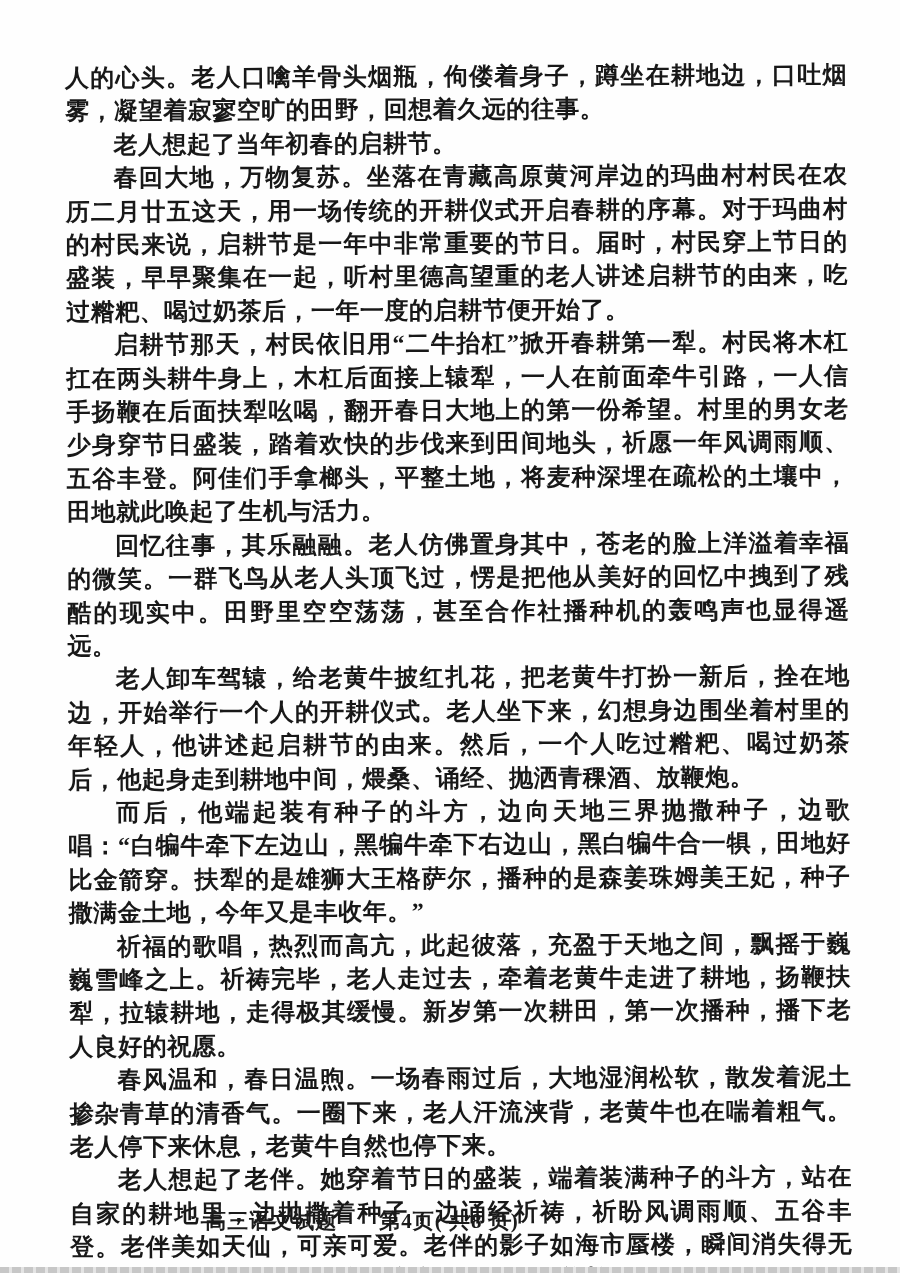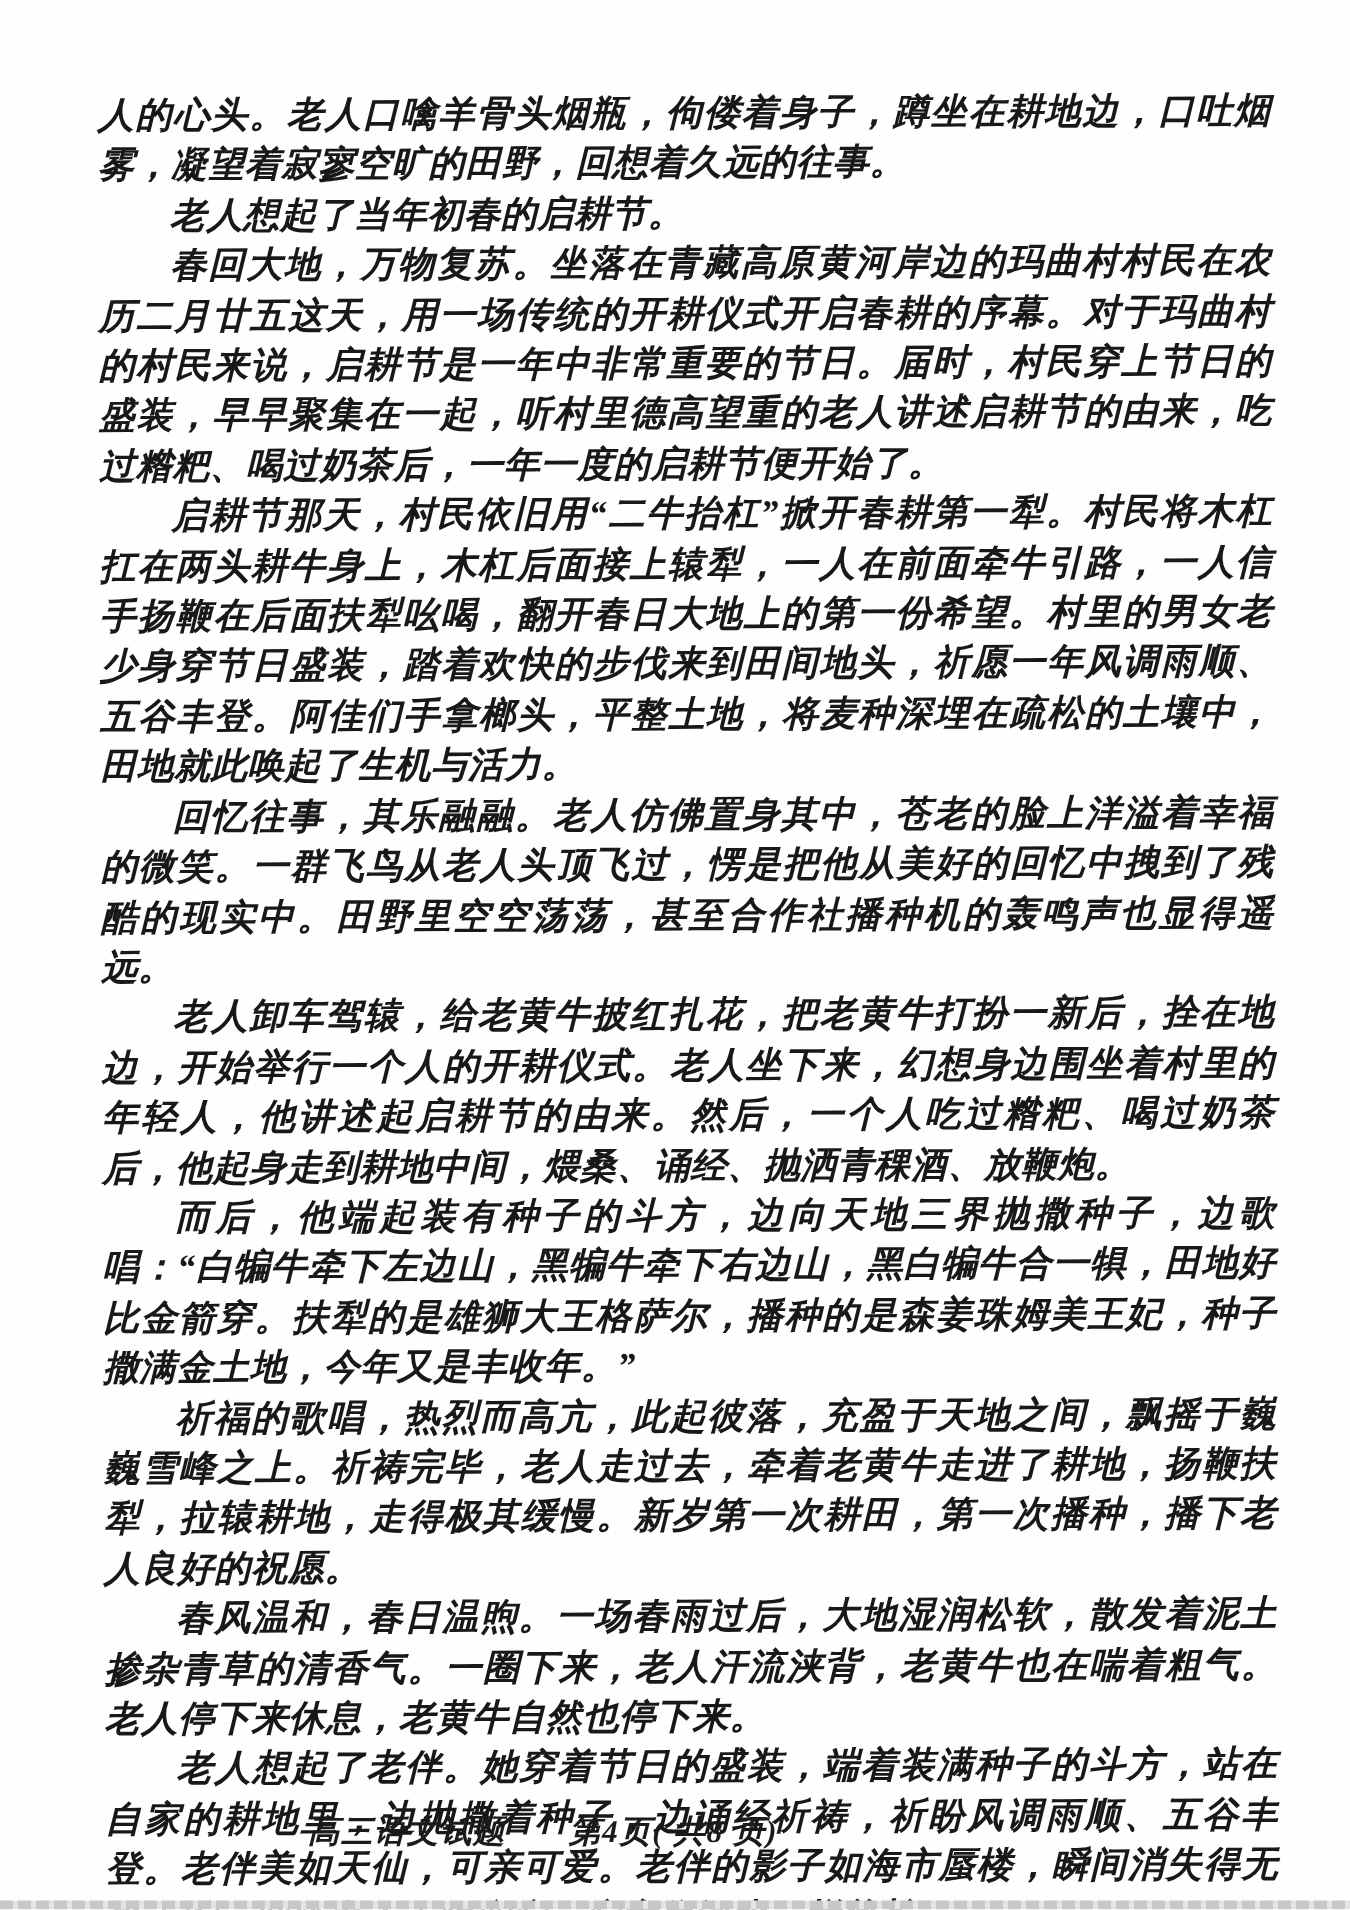--- a/index.html
+++ b/index.html
@@ -7,21 +7,20 @@
     padding: 0;
     background: #ffffff;
   }
   .page {
     position: relative;
     width: 900px;
     height: 1273px;
     background: #fefefe;
     overflow: hidden;
     font-family: "Liberation Serif", "DejaVu Serif", serif;
-    font-style: italic;
   }
   .passage {
     position: absolute;
     top: 62px;
     left: 65px;
     width: 782px;
     color: #181818;
     font-size: 24px;
     line-height: 33.4px;
     font-weight: 700;

